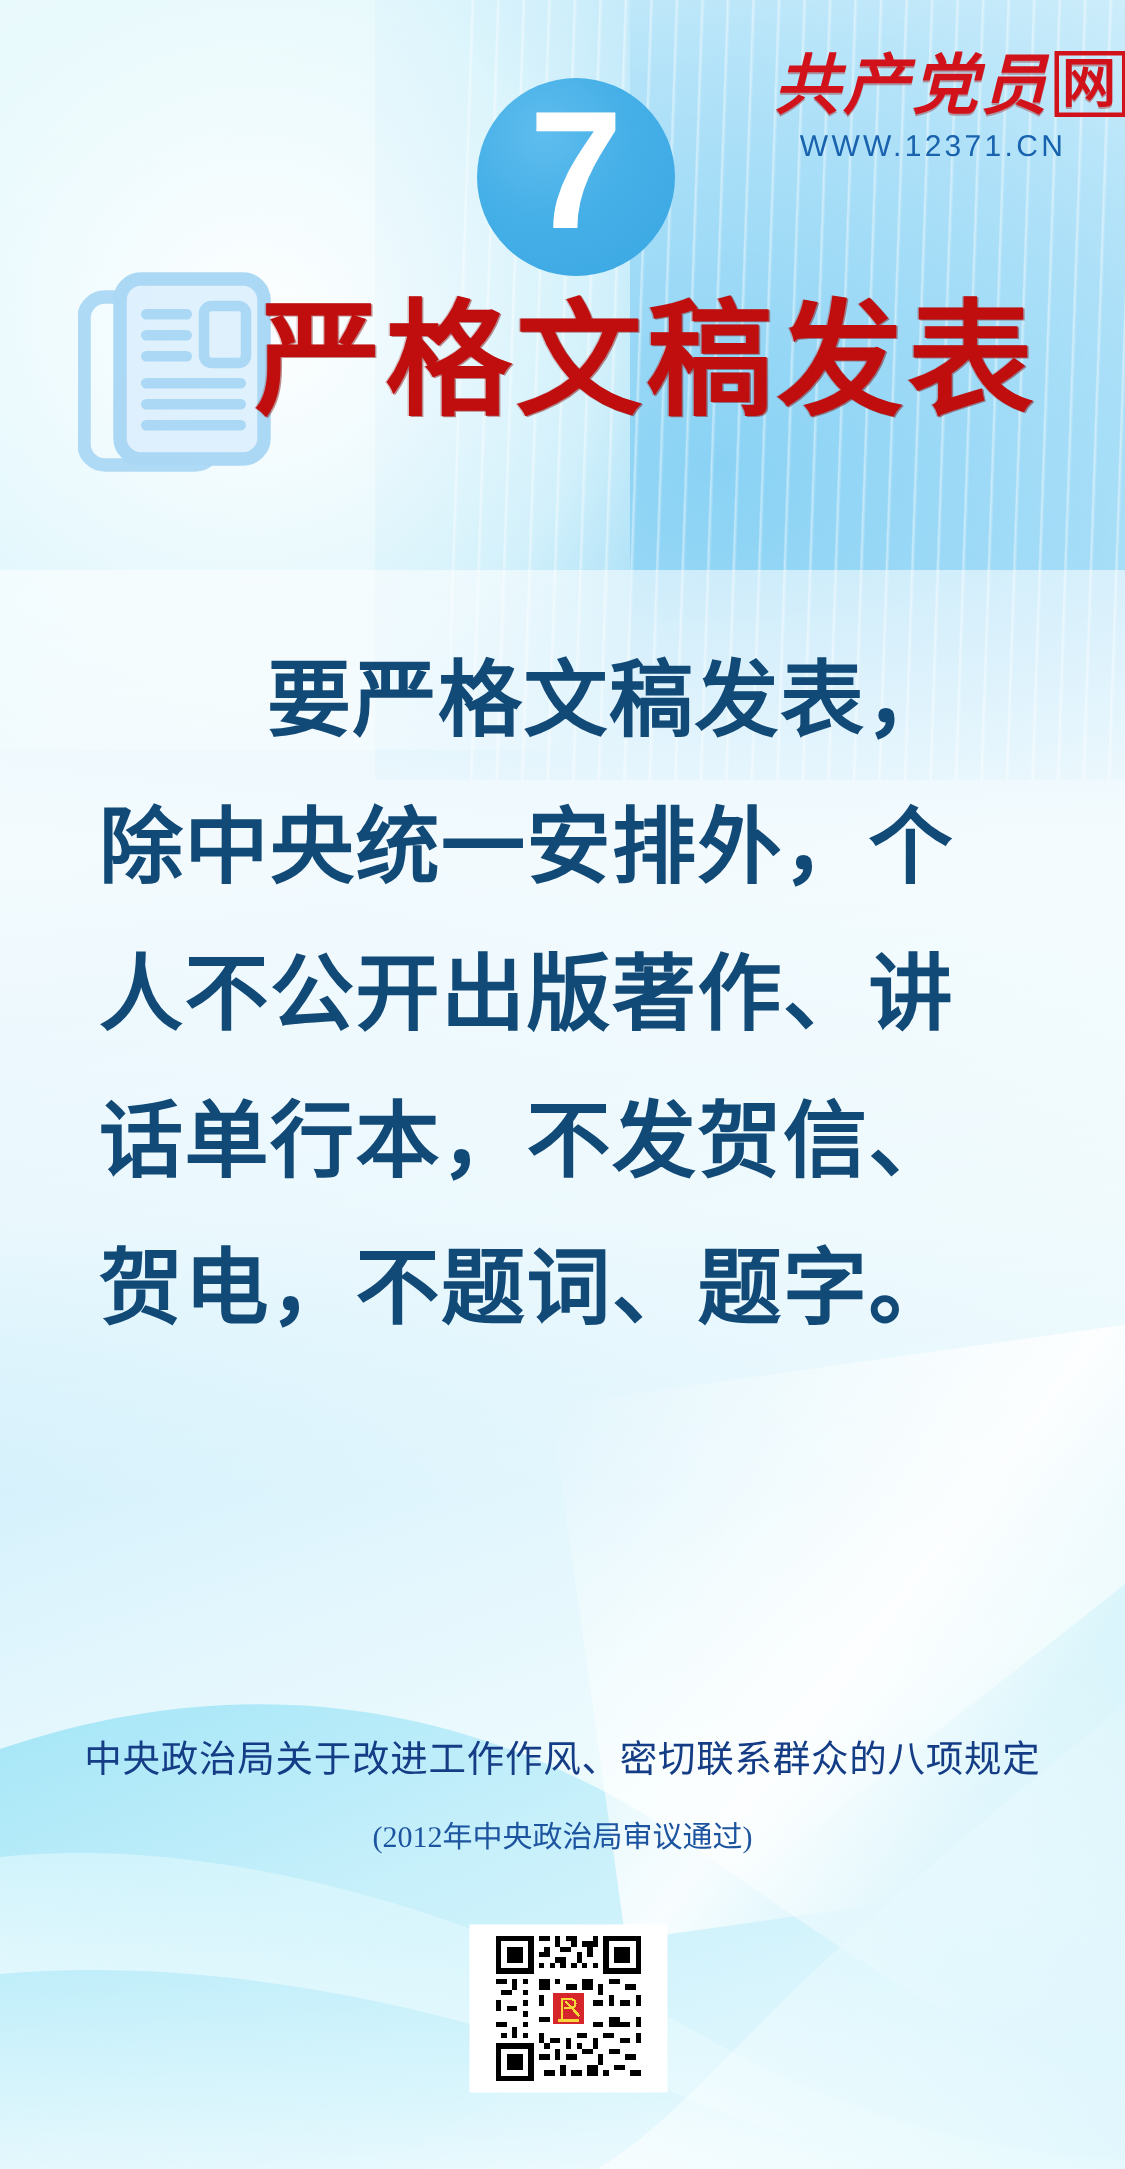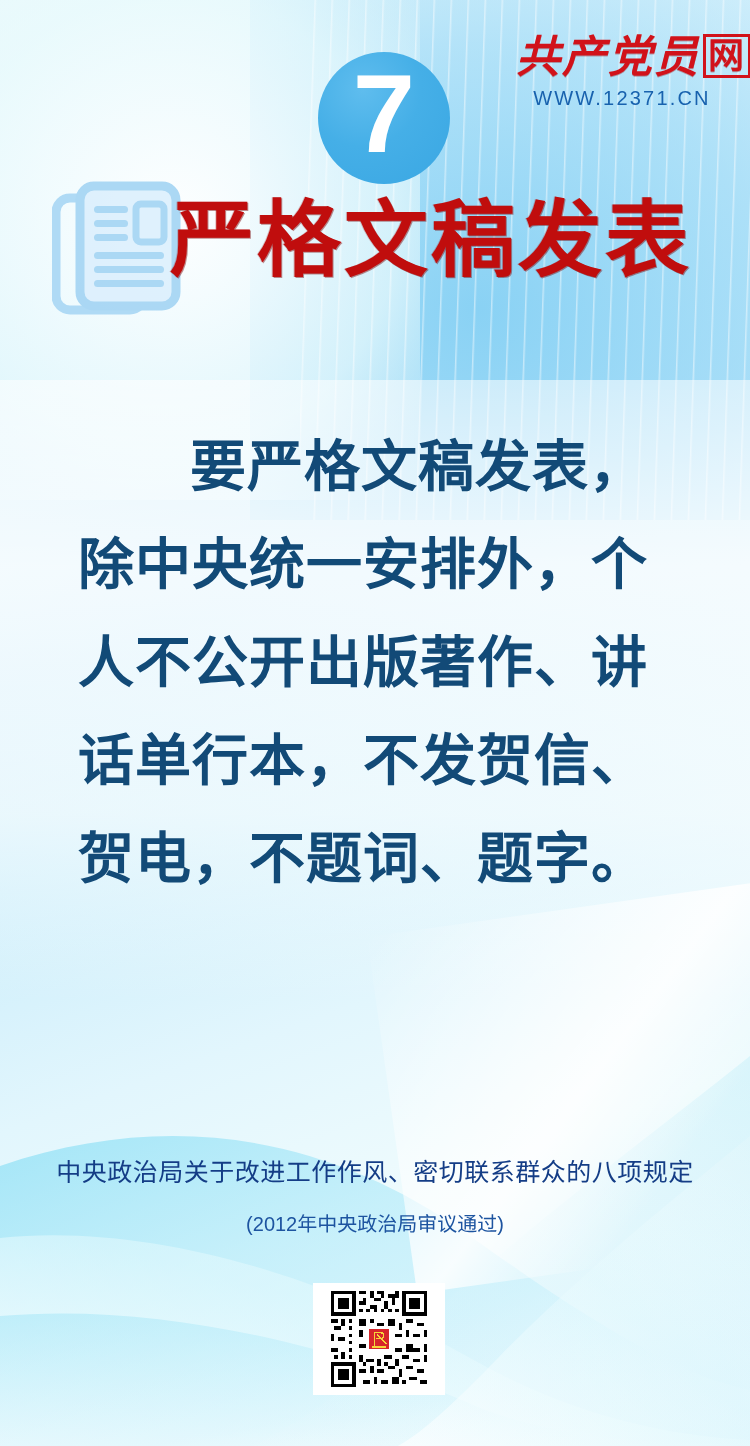--- a/index.html
+++ b/index.html
@@ -188,21 +188,21 @@
     line-height: 1.05;
     white-space: nowrap;
     text-shadow: 1px 1px 0 rgba(120,0,0,0.45), -1px 0 0 rgba(150,10,10,0.25);
     font-family: "Liberation Sans", "DejaVu Sans", sans-serif;
     margin-left: 40px;
   }
 
   
   .body-text {
     position: absolute;
-    left: 78px;
+    left: 66px;
     top: 418px;
     width: 596px;
     font-size: 56px;
     font-weight: bold;
     color: #124a77;
     line-height: 98px;
     letter-spacing: 1px;
     text-indent: 112px;
     font-family: "Liberation Sans", "DejaVu Sans", sans-serif;
   }
@@ -221,21 +221,21 @@
     letter-spacing: 0.5px;
   }
   .footer-sub {
     position: absolute;
     left: 0;
     top: 1208px;
     width: 750px;
     text-align: center;
     font-size: 20px;
     color: #1d54a0;
-    font-family: Liberation Sans, sans-serif;
+    font-family: Liberation Serif, serif;
   }
 
   .qr-wrap {
     position: absolute;
     left: 313px;
     top: 1283px;
     width: 124px;
     height: 104px;
     background: #ffffff;
     padding: 4px;

